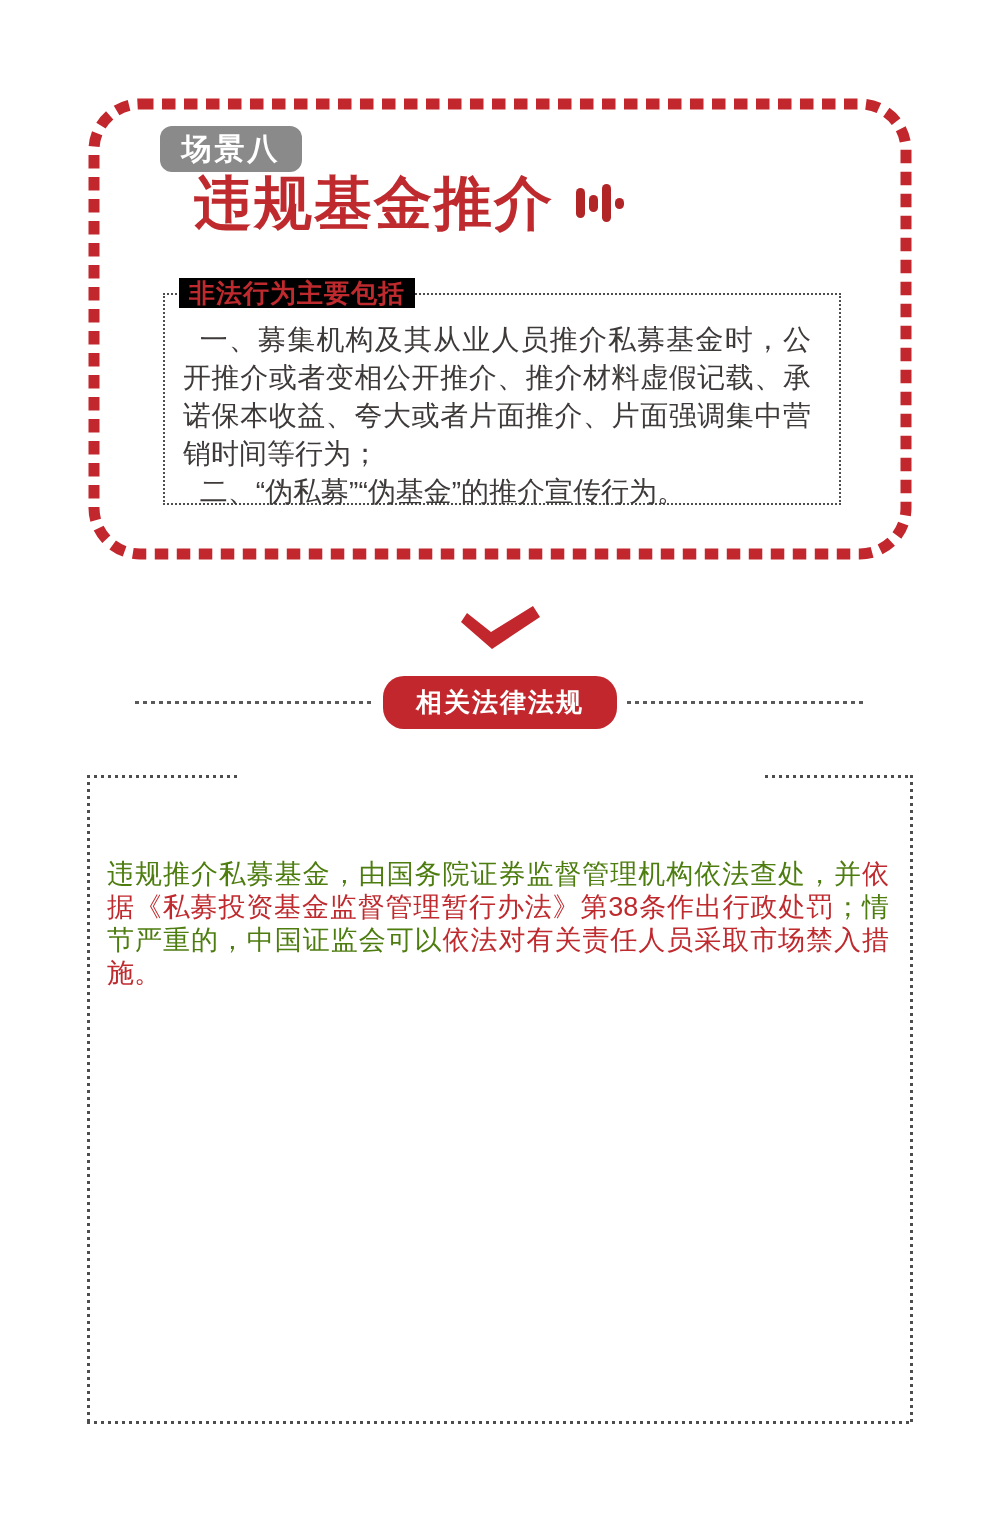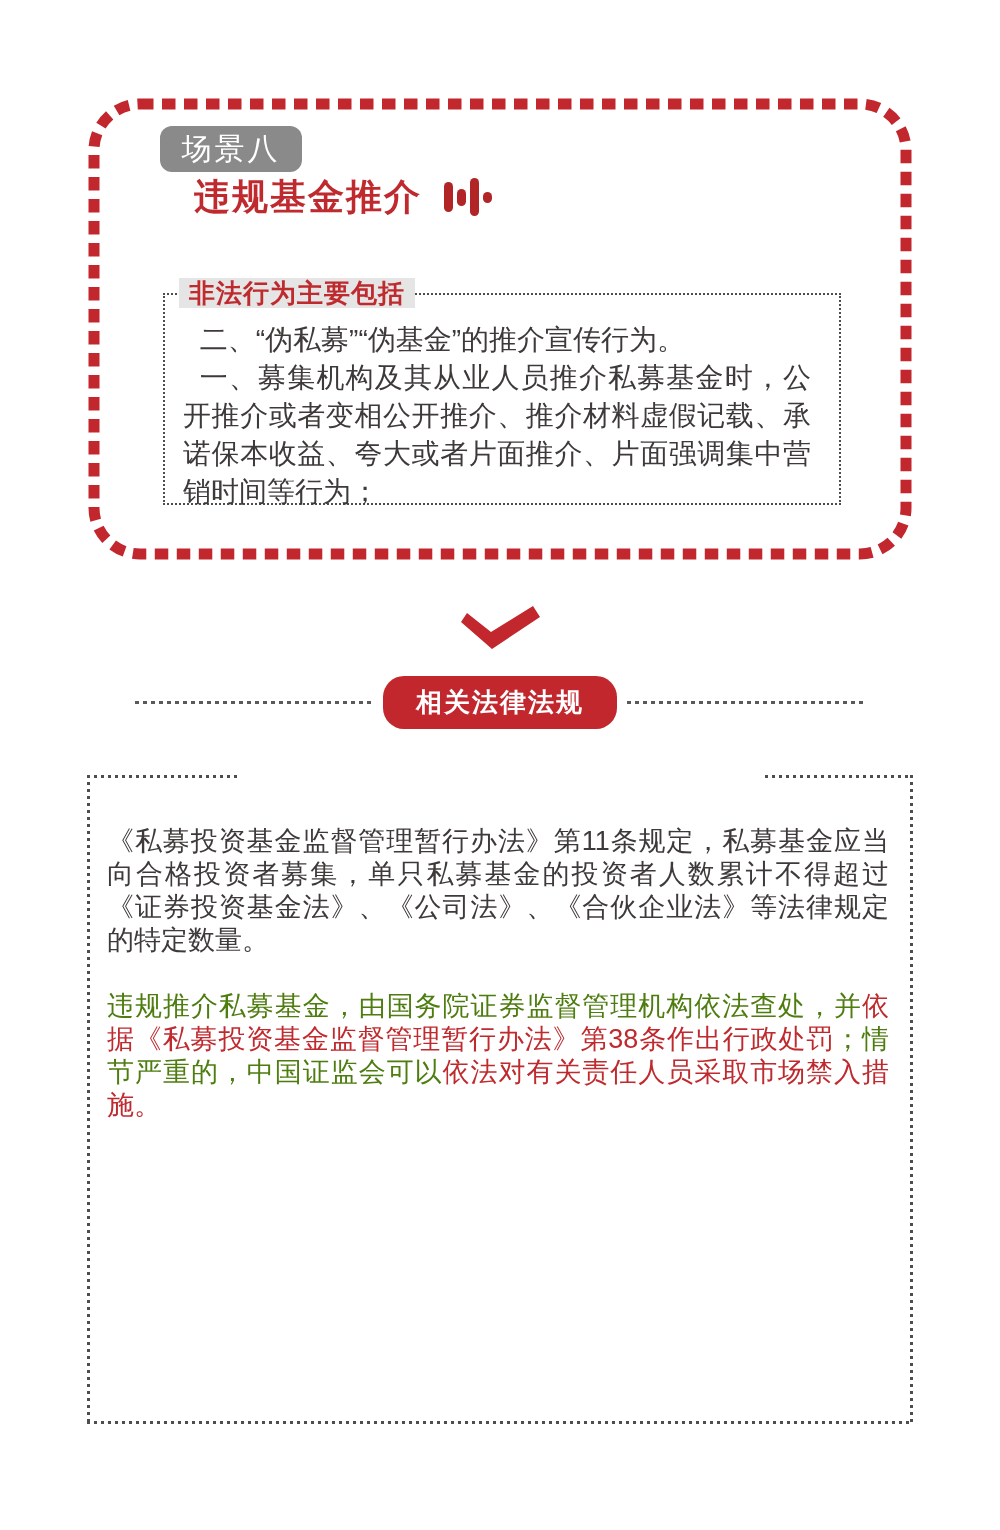--- a/index.html
+++ b/index.html
@@ -15,51 +15,51 @@
   .scenario-card {
     position: absolute; left: 88px; top: 98px;
     width: 824px; height: 462px;
   }
   .dash-border { position: absolute; left: 0; top: 0; width: 824px; height: 462px; }
 
   .tag {
     position: absolute; left: 72px; top: 28px;
     min-width: 142px; height: 46px;
     background: #8a8a8a; border-radius: 12px;
-    color: #ffffff; font-size: 30px; font-weight: normal;
+    color: #ffffff; font-size: 30px; font-weight: bold;
     display: flex; align-items: center; justify-content: center;
     letter-spacing: 3px; padding: 0 14px;
   }
 
   .title-row {
     position: absolute; left: 106px; top: 76px;
     display: flex; align-items: center;
   }
   .page-title {
-    color: #bf2a2e; font-size: 36px; font-weight: bold;
+    color: #bf2a2e; font-size: 58px; font-weight: bold;
     letter-spacing: 2px; line-height: 1;
   }
   .eq-icon { display: flex; align-items: center; margin-left: 22px; height: 46px; }
   .eq-icon i {
     display: inline-block; width: 9px; background: #b22527;
     border-radius: 5px; margin-right: 4px;
   }
   .eq-icon i.b1 { height: 30px; }
   .eq-icon i.b2 { height: 17px; }
   .eq-icon i.b3 { height: 38px; }
   .eq-icon i.b4 { height: 11px; margin-right: 0; }
 
   .illegal-box {
     position: absolute; left: 75px; top: 195px;
     width: 678px; height: 212px;
     border: 2px dotted #4d4d4d;
   }
   .illegal-header {
     position: absolute; left: 14px; top: -17px;
-    background: #e5e5e5; padding: 0 10px;
+    background: #000000; padding: 0 10px;
     color: #bf2a2e; font-size: 26px; font-weight: bold;
     letter-spacing: 1px; line-height: 30px;
   }
   .illegal-body { padding: 26px 28px 0 18px; }
   .illegal-item {
     color: #3e3a39; font-size: 28px; line-height: 38px;
     text-align: justify; text-indent: 0.6em; font-weight: 500;
   }
 
   
@@ -126,22 +126,22 @@
       <i class="b1"></i>
         <i class="b2"></i>
         <i class="b3"></i>
         <i class="b4"></i>
     </div>
   </div>
 
   <div class="illegal-box">
     <div class="illegal-header">非法行为主要包括</div>
     <div class="illegal-body">
+      <p class="illegal-item">一、募集机构及其从业人员推介私募基金时，公开推介或者变相公开推介、推介材料虚假记载、承诺保本收益、夸大或者片面推介、片面强调集中营销时间等行为；</p>
       <p class="illegal-item">二、“伪私募”“伪基金”的推介宣传行为。</p>
-      <p class="illegal-item">一、募集机构及其从业人员推介私募基金时，公开推介或者变相公开推介、推介材料虚假记载、承诺保本收益、夸大或者片面推介、片面强调集中营销时间等行为；</p>
     </div>
   </div>
 </section>
 
 <div class="chevron">
   <svg width="82" height="44" viewBox="0 0 82 44" xmlns="http://www.w3.org/2000/svg" aria-hidden="true">
     <path d="M2,16 L8,7 L32,26 L74,0 L81,11 L33,43 Z" fill="#c1272d"></path>
   </svg>
 </div>
 
@@ -152,16 +152,15 @@
 </div>
 
 <section class="law-box">
   <span class="dot-h edge-top-left"></span>
   <span class="dot-h edge-top-right"></span>
   <span class="dot-h edge-bottom"></span>
   <span class="dot-v edge-left"></span>
   <span class="dot-v edge-right"></span>
 
   <div class="law-text">
-    <p>《私募投资基金监督管理暂行办法》第11条规定，私募基金应当向合格投资者募集，单只私募基金的投资者人数累计不得超过《证券投资基金法》、《公司法》、《合伙企业法》等法律规定的特定数量。</p>
     <p class="law-final"><span class="seg-dark">违规推介私募基金，由国务院证券监督管理机构依法查处，并</span><span class="seg-red">依据《私募投资基金监督管理暂行办法》第38条作出行政处罚</span><span class="seg-dark">；情节严重的，中国证监会可以</span><span class="seg-red">依法对有关责任人员采取市场禁入措施。</span></p>
   </div>
 </section>
 
 </body></html>

